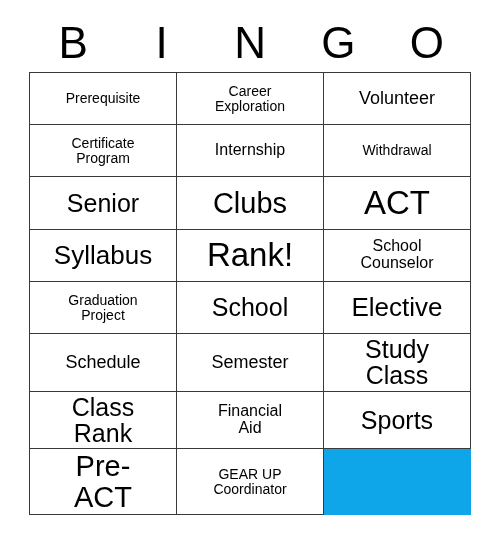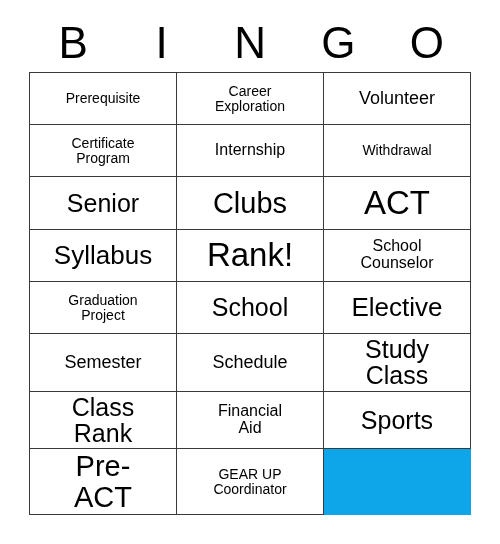--- a/index.html
+++ b/index.html
@@ -140,24 +140,24 @@
         <span class="cell-text fs-sm">Graduation
 Project</span>
       </div>
       <div class="cell">
         <span class="cell-text fs-xxl">School</span>
       </div>
       <div class="cell">
         <span class="cell-text fs-xl">Elective</span>
       </div>
       <div class="cell">
-        <span class="cell-text fs-lg">Semester</span>
+        <span class="cell-text fs-lg">Schedule</span>
       </div>
       <div class="cell">
-        <span class="cell-text fs-lg">Schedule</span>
+        <span class="cell-text fs-lg">Semester</span>
       </div>
       <div class="cell">
         <span class="cell-text fs-xxl">Study
 Class</span>
       </div>
       <div class="cell">
         <span class="cell-text fs-xxl">Class
 Rank</span>
       </div>
       <div class="cell">

